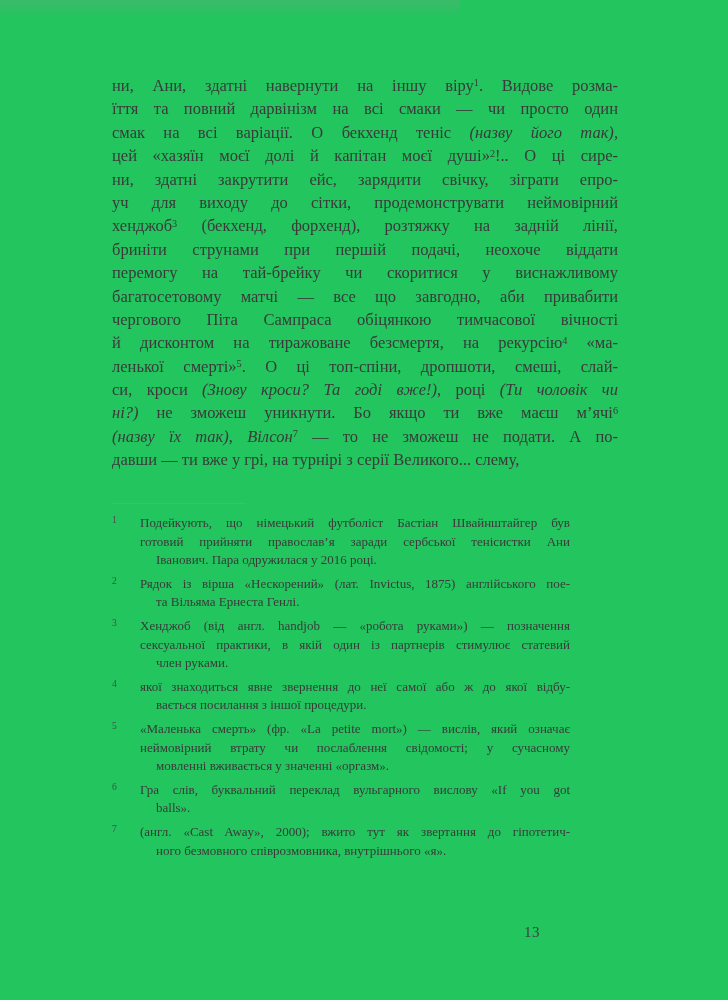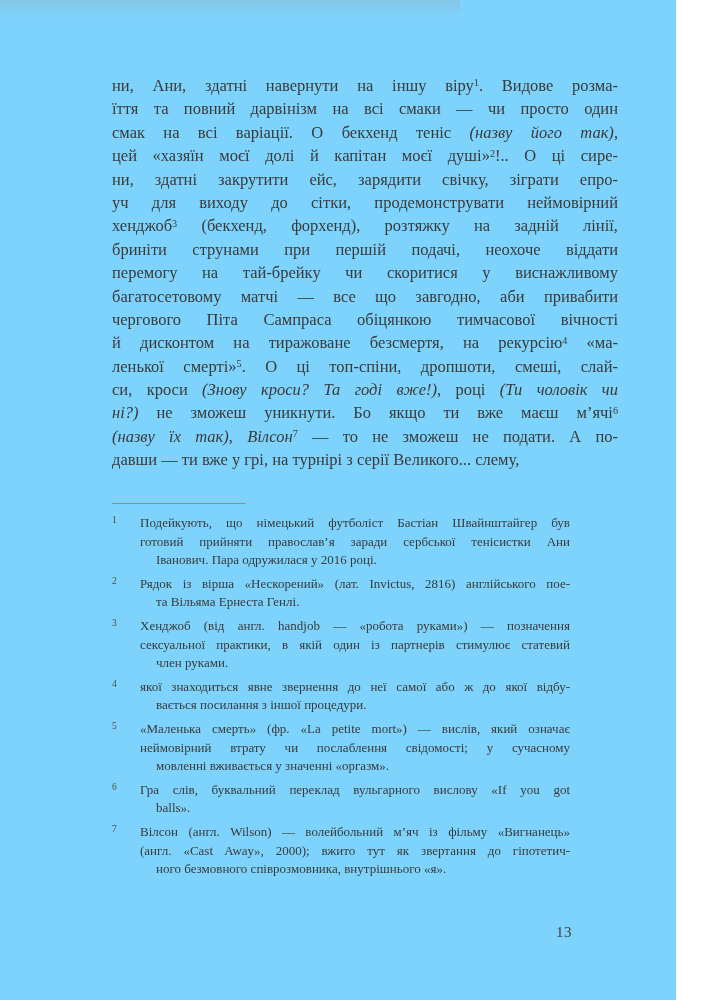--- a/index.html
+++ b/index.html
@@ -2,23 +2,23 @@
 <html lang="uk"><head>
 <meta charset="utf-8">
 <style>
   html, body {
     margin: 0;
     padding: 0;
     background: #ffffff;
   }
   .page {
     position: relative;
-    width: 676px;
+    width: 728px;
     height: 1000px;
-    background: #7dd3fc;
+    background: #22c55e;
     overflow: hidden;
     font-family: "Liberation Serif", "DejaVu Serif", serif;
     color: #3a3a3a;
   }
   
   .scan-edge {
     position: absolute;
     top: 0; left: 0;
     width: 460px; height: 26px;
     background: linear-gradient(180deg, rgba(150,150,150,0.22), rgba(150,150,150,0.0) 70%);
@@ -82,21 +82,21 @@
     line-height: 18.6px;
     text-align: justify;
     text-align-last: justify;
   }
   .fn-line.last {
     text-align-last: left;
     margin-left: 16px;
   }
   .page-number {
     position: absolute;
-    left: 556px;
+    left: 524px;
     top: 924px;
     font-size: 15px;
     letter-spacing: 0.5px;
     color: #3f3f3f;
   }
 </style>
 </head>
 <body>
 
 <div class="page">
@@ -129,21 +129,21 @@
         <span class="fn-marker">1</span>
         <div class="fn-text">
           <div class="fn-line">Подейкують, що німецький футболіст Бастіан Швайнштайгер був</div>
           <div class="fn-line">готовий прийняти православ’я заради сербської тенісистки Ани</div>
           <div class="fn-line last">Іванович. Пара одружилася у 2016 році.</div>
         </div>
       </div>
       <div class="footnote">
         <span class="fn-marker">2</span>
         <div class="fn-text">
-          <div class="fn-line">Рядок із вірша «Нескорений» (лат. Invictus, 2816) англійського пое-</div>
+          <div class="fn-line">Рядок із вірша «Нескорений» (лат. Invictus, 1875) англійського пое-</div>
           <div class="fn-line last">та Вільяма Ернеста Генлі.</div>
         </div>
       </div>
       <div class="footnote">
         <span class="fn-marker">3</span>
         <div class="fn-text">
           <div class="fn-line">Хенджоб (від англ. handjob — «робота руками») — позначення</div>
           <div class="fn-line">сексуальної практики, в якій один із партнерів стимулює статевий</div>
           <div class="fn-line last">член руками.</div>
         </div>
@@ -166,21 +166,20 @@
       <div class="footnote">
         <span class="fn-marker">6</span>
         <div class="fn-text">
           <div class="fn-line">Гра слів, буквальний переклад вульгарного вислову «If you got</div>
           <div class="fn-line last">balls».</div>
         </div>
       </div>
       <div class="footnote">
         <span class="fn-marker">7</span>
         <div class="fn-text">
-          <div class="fn-line">Вілсон (англ. Wilson) — волейбольний м’яч із фільму «Вигнанець»</div>
           <div class="fn-line">(англ. «Cast Away», 2000); вжито тут як звертання до гіпотетич-</div>
           <div class="fn-line last">ного безмовного співрозмовника, внутрішнього «я».</div>
         </div>
       </div>
     </div>
 
   <div class="page-number">13</div>
 </div>
 
 </body></html>

